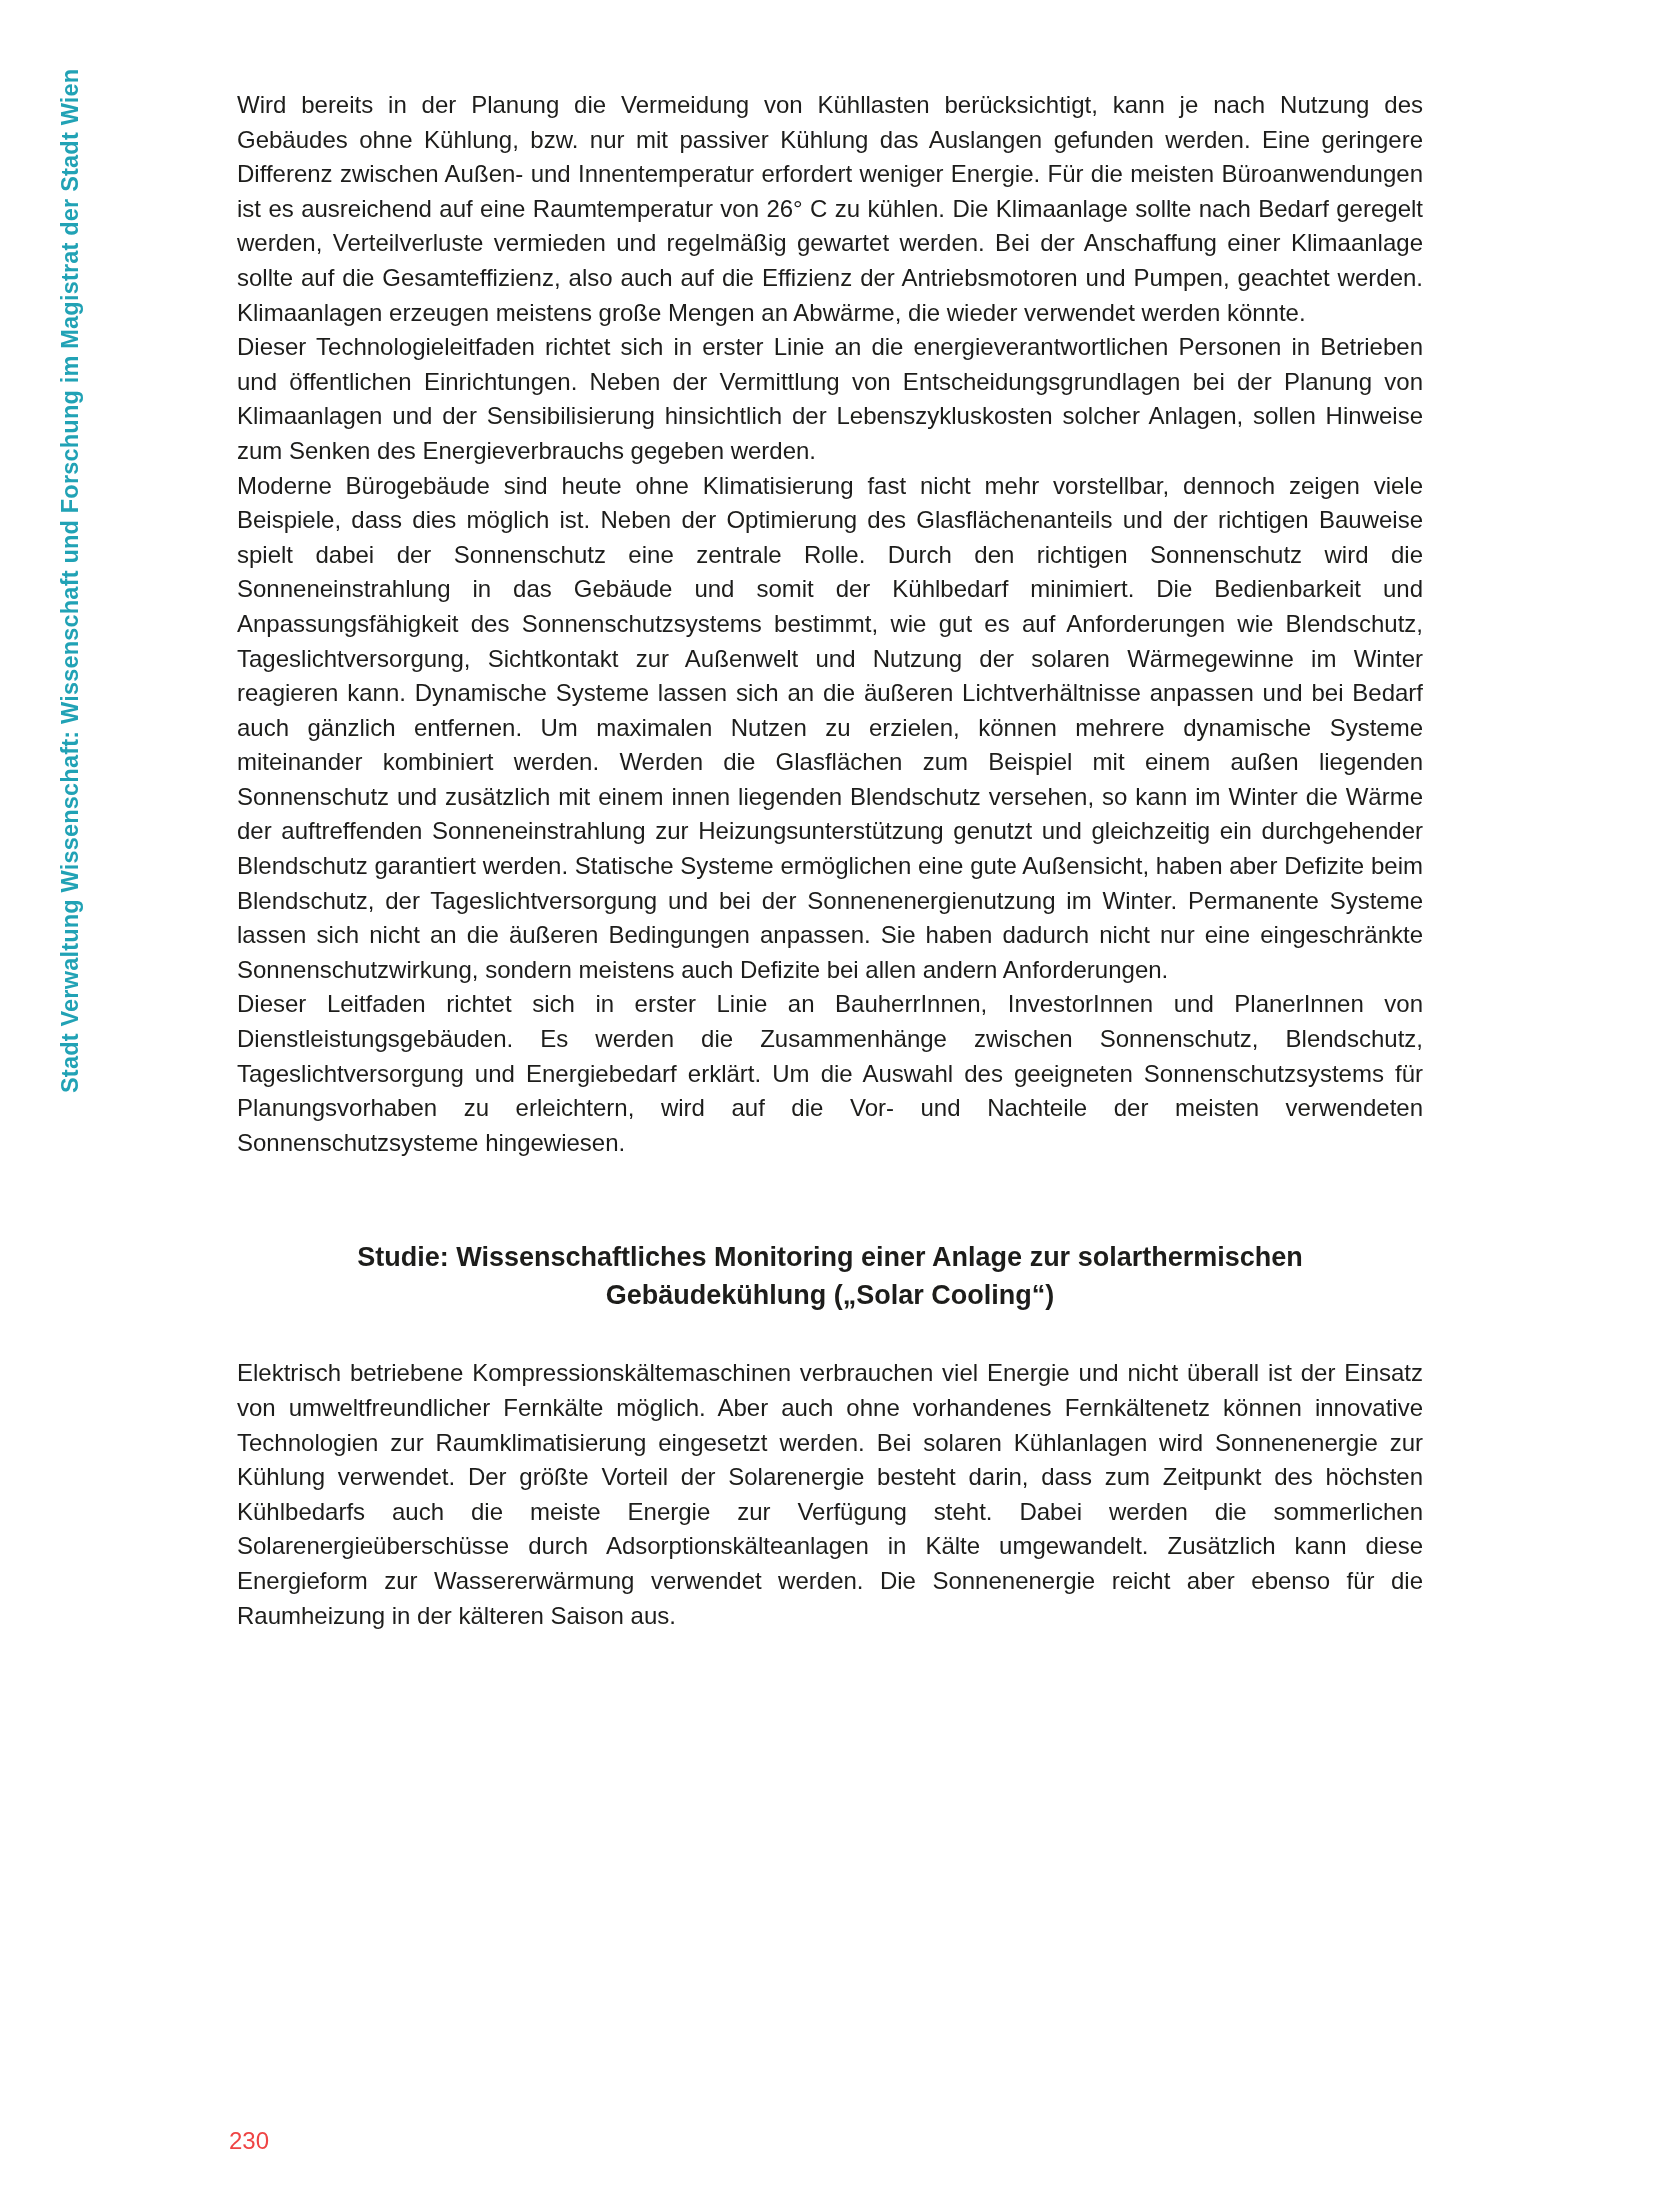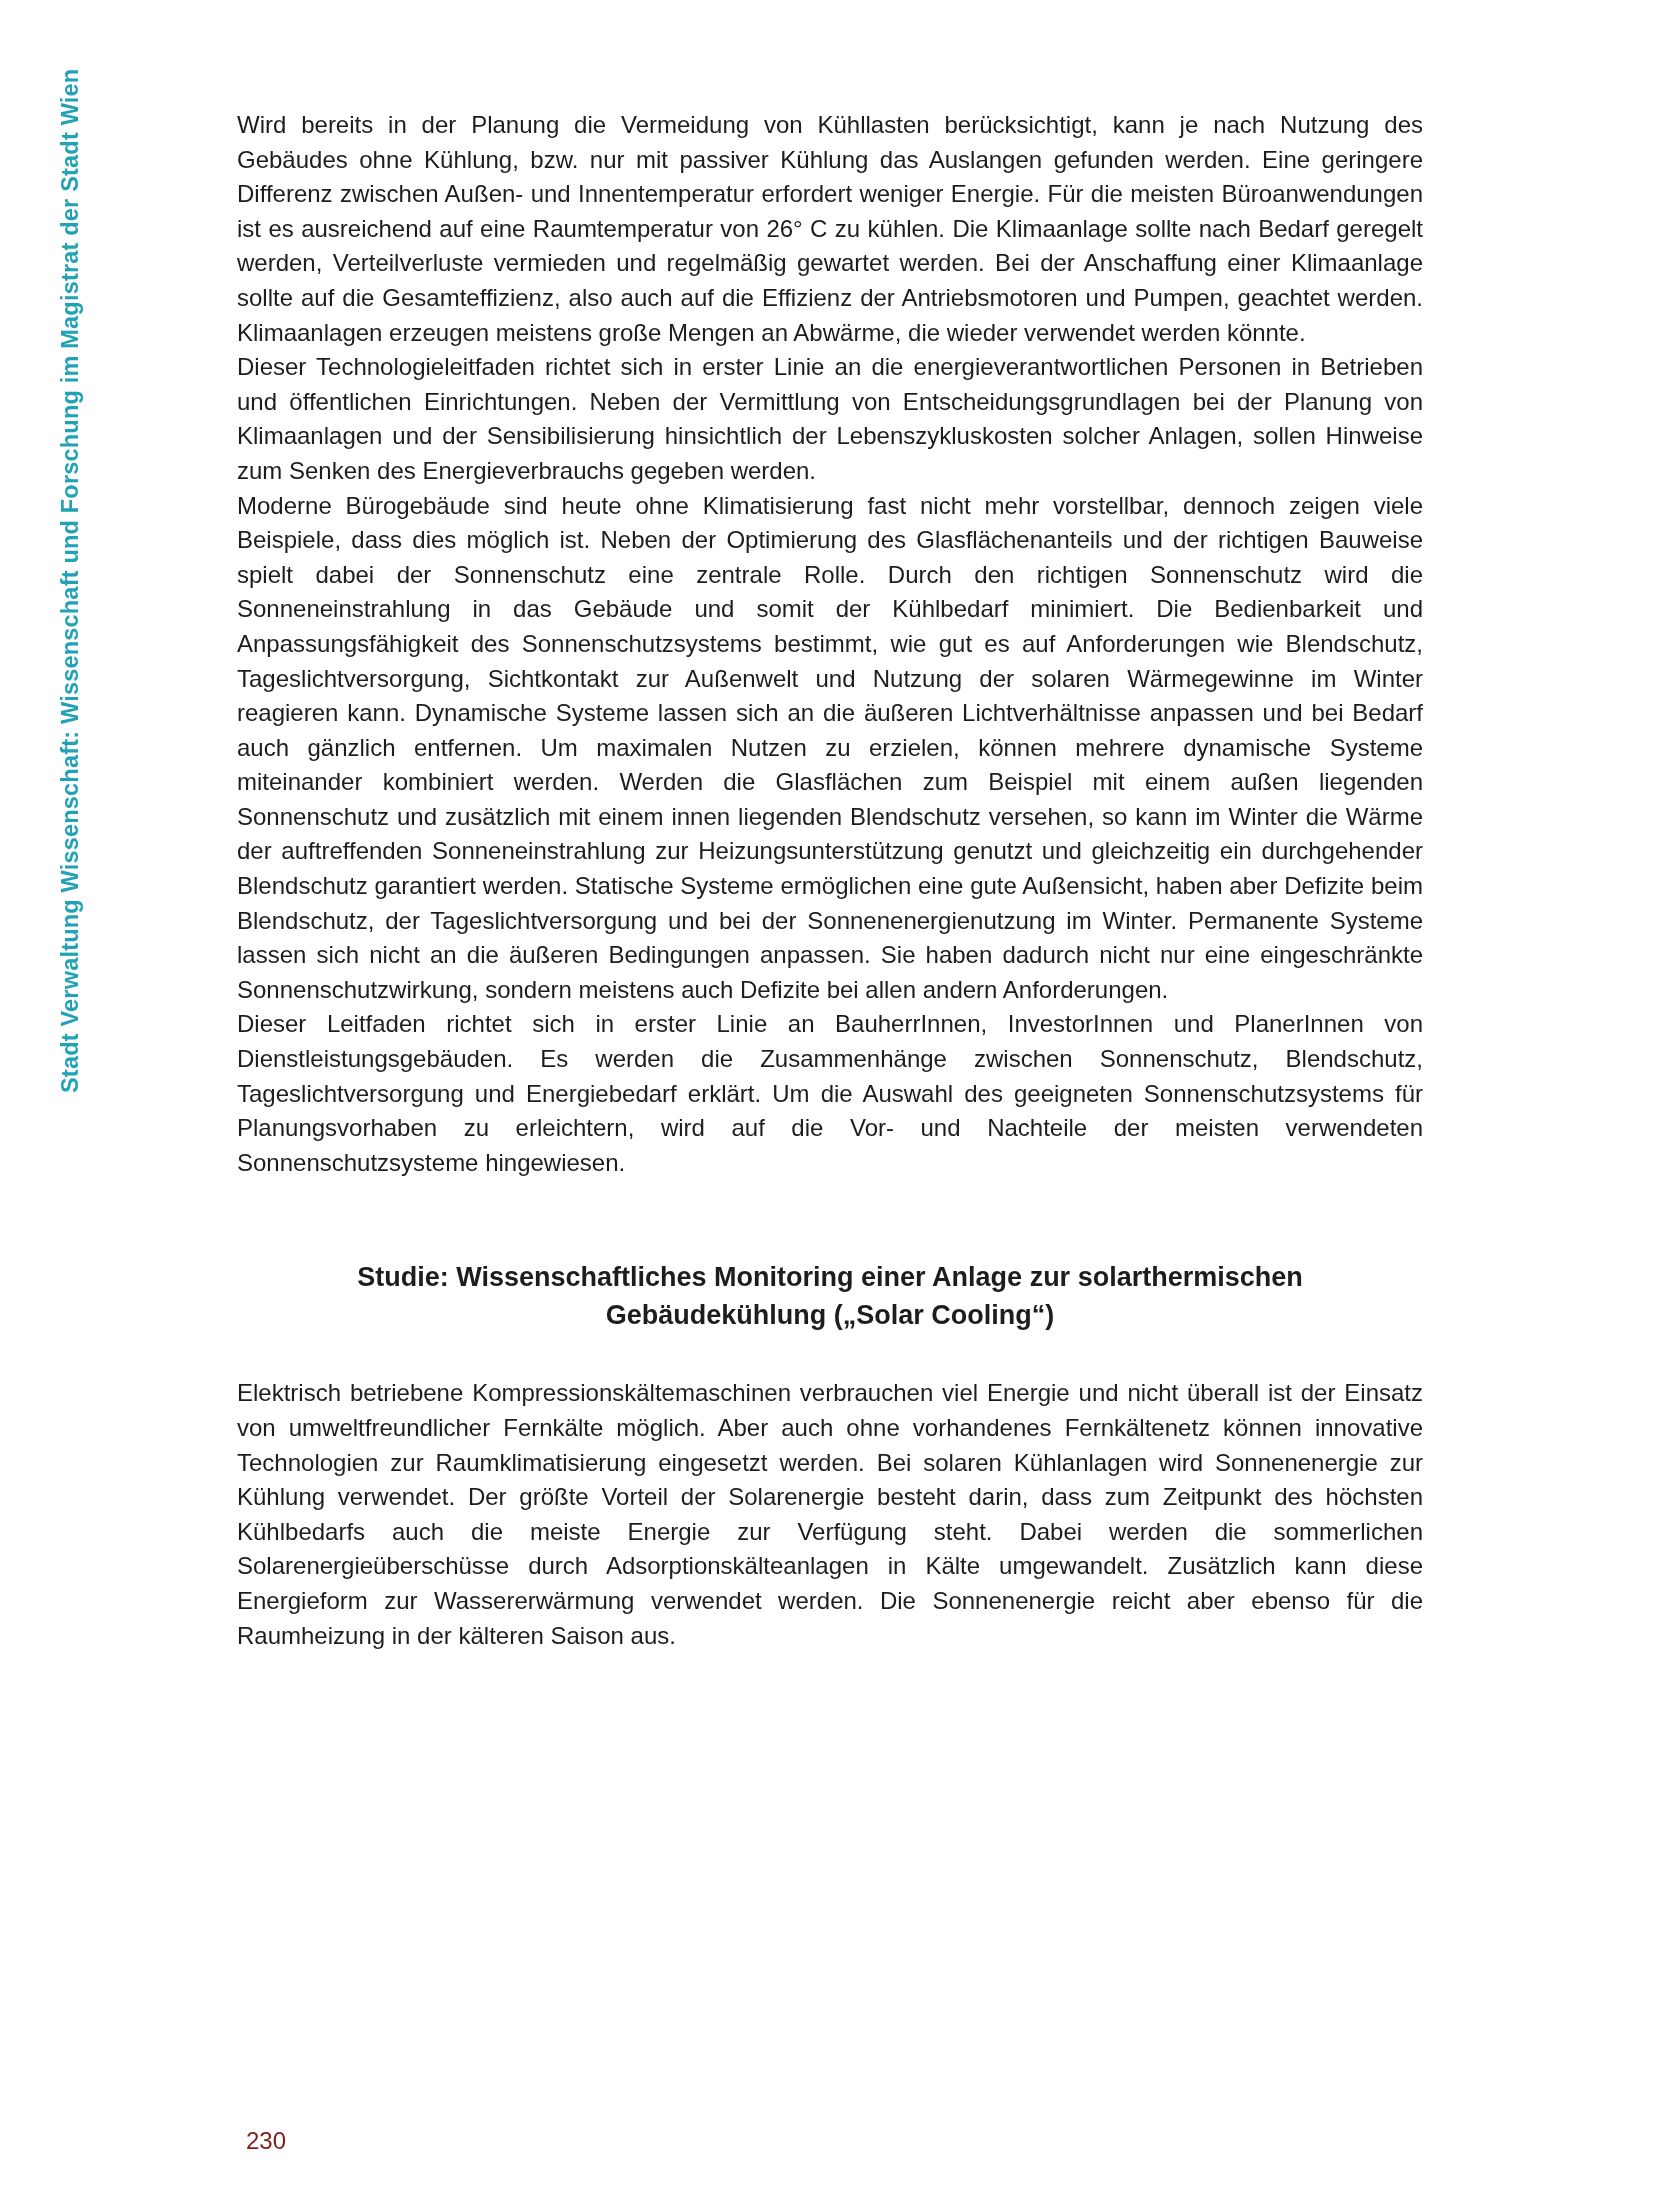--- a/index.html
+++ b/index.html
@@ -29,21 +29,21 @@
     width: 1010px;
     white-space: nowrap;
     font-size: 23.5px;
     font-weight: 700;
     color: var(--accent, #21a2b5);
     letter-spacing: 0.2px;
   }
   .content {
     position: absolute;
     left: 237px;
-    top: 108px;
+    top: 88px;
     width: 1186px;
     font-size: 24px;
     line-height: 34.6px;
     text-align: justify;
     hyphens: auto;
     -webkit-hyphens: auto;
   }
   .content p {
     margin: 0;
   }
@@ -59,25 +59,25 @@
     font-size: 27px;
     line-height: 38px;
     font-weight: 700;
     text-align: center;
   }
   .content h2 .hline {
     display: block;
   }
   .page-number {
     position: absolute;
-    left: 246px;
+    left: 229px;
     top: 2126px;
     font-size: 24px;
     line-height: 30px;
-    color: #7f1d1d;
+    color: #ef4444;
   }
 </style>
 </head>
 <body>
 
 <div class="page">
 
   <div class="sidebar-vertical">Stadt Verwaltung Wissenschaft: Wissenschaft und Forschung im Magistrat der Stadt Wien</div>
 
   <div class="content">

